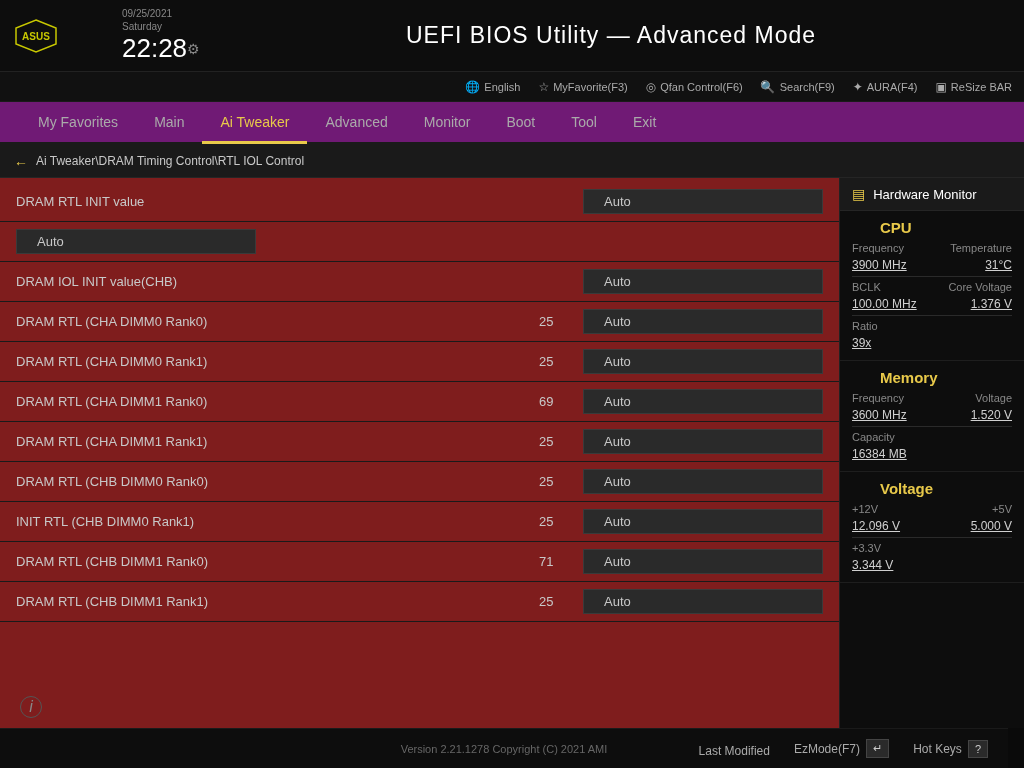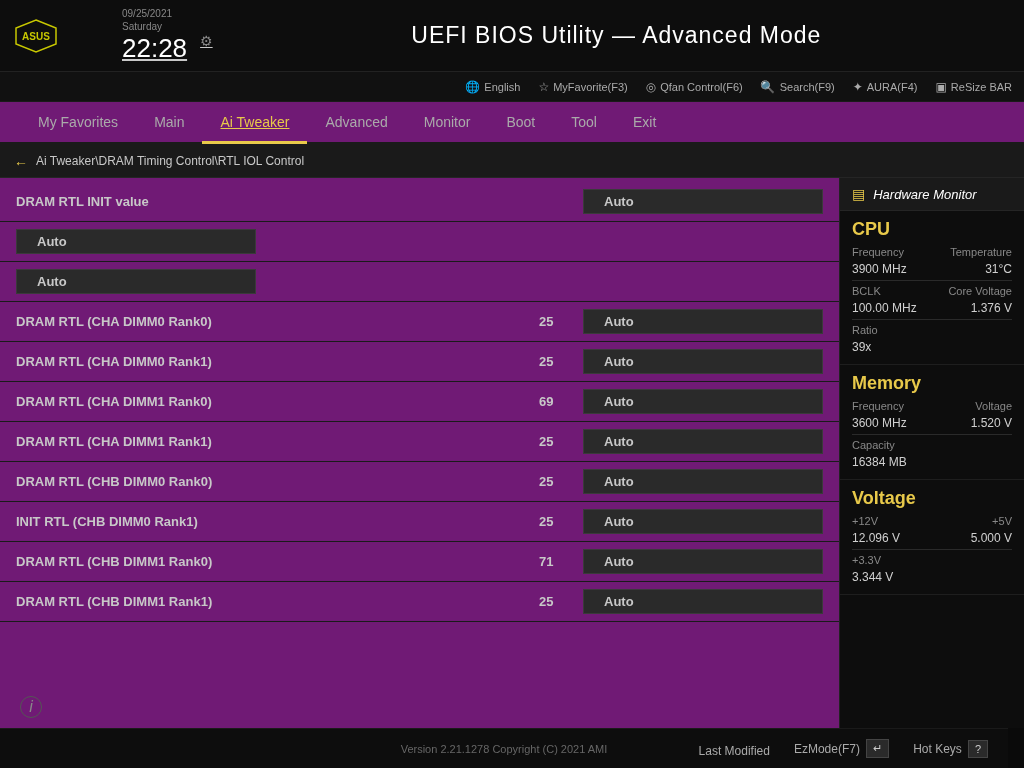--- a/index.html
+++ b/index.html
@@ -48,23 +48,22 @@
       align-items: flex-start;
       min-width: 80px;
       margin-right: 8px;
     }
     #date-text {
       font-size: 10px;
       color: #888;
     }
     #time-row {
       display: flex;
-      align-items: flex-start;
-      gap: 13px;
-      text-decoration: underline;
+      align-items: center;
+      gap: 0;
     }
     #time-text {
       font-size: 26px;
       color: #fff;
       font-weight: 300;
     }
     #settings-icon {
       color: #888;
       font-size: 14px;
     }
@@ -106,21 +105,20 @@
       font-size: 14px;
       color: #aaa;
       cursor: pointer;
       position: relative;
       border-bottom: 3px solid transparent;
       margin-bottom: -2px;
     }
     .nav-item.active {
       color: #e8c94a;
       border-bottom: 3px solid #e8c94a;
-      text-decoration: underline;
     }
 
     
     #breadcrumb-bar {
       display: flex;
       align-items: center;
       background: #1a1a1a;
       height: 34px;
       padding: 0 14px;
       gap: 8px;
@@ -139,23 +137,22 @@
     
     #main-content {
       display: flex;
       height: calc(768px - 72px - 30px - 42px - 34px - 40px);
     }
 
     
     #left-panel {
       flex: 1;
       overflow: hidden;
-      background: #701a75;
+      background: #7f1d1d;
       padding: 4px 0;
-      font-weight: bold;
     }
     .setting-row {
       display: flex;
       align-items: center;
       height: 40px;
       padding: 0 16px;
       border-bottom: 1px solid #1a1a1a;
     }
     .setting-label {
       flex: 1;
@@ -191,48 +188,49 @@
       padding: 8px 12px;
       display: flex;
       align-items: center;
       gap: 8px;
       border-bottom: 1px solid #252525;
     }
     #hw-monitor-title {
       color: #ffffff;
       font-size: 13px;
       font-weight: 500;
-      font-style: italic;
     }
     #hw-monitor-icon {
       color: #e8c94a;
       font-size: 14px;
     }
     .hw-section {
       padding: 8px 12px 6px 12px;
       border-bottom: 1px solid #1e1e1e;
     }
     .hw-section-title {
       color: #e8c94a;
-      font-size: 18px;
+      font-size: 15px;
       font-weight: 600;
       margin-bottom: 6px;
+      margin-left: 28px;
     }
     .hw-row {
       display: flex;
       justify-content: space-between;
       margin-bottom: 4px;
     }
     .hw-label {
       color: #888;
       font-size: 11px;
     }
     .hw-val {
       color: #d0d0d0;
       font-size: 12px;
+      text-decoration: underline;
     }
     .hw-divider {
       height: 1px;
       background: #2a2a2a;
       margin: 4px 0;
     }
     .bottom-btn {
       display: flex;
       align-items: center;
       gap: 6px;
@@ -371,20 +369,21 @@
 
   <div id="left-panel">
   <div class="setting-row">
         <span class="setting-label">DRAM RTL INIT value</span>
         <div class="setting-value-box">Auto</div>
       </div>
       <div class="setting-row">
         <div class="setting-value-box">Auto</div>
       </div>
       <div class="setting-row">
+        <span class="setting-label">DRAM IOL INIT value(CHB)</span>
         <div class="setting-value-box">Auto</div>
       </div>
       <div class="setting-row">
         <span class="setting-label">DRAM RTL (CHA DIMM0 Rank0)</span>
         <span class="setting-value-num">25</span>
         <div class="setting-value-box">Auto</div>
       </div>
       <div class="setting-row">
         <span class="setting-label">DRAM RTL (CHA DIMM0 Rank1)</span>
         <span class="setting-value-num">25</span>

